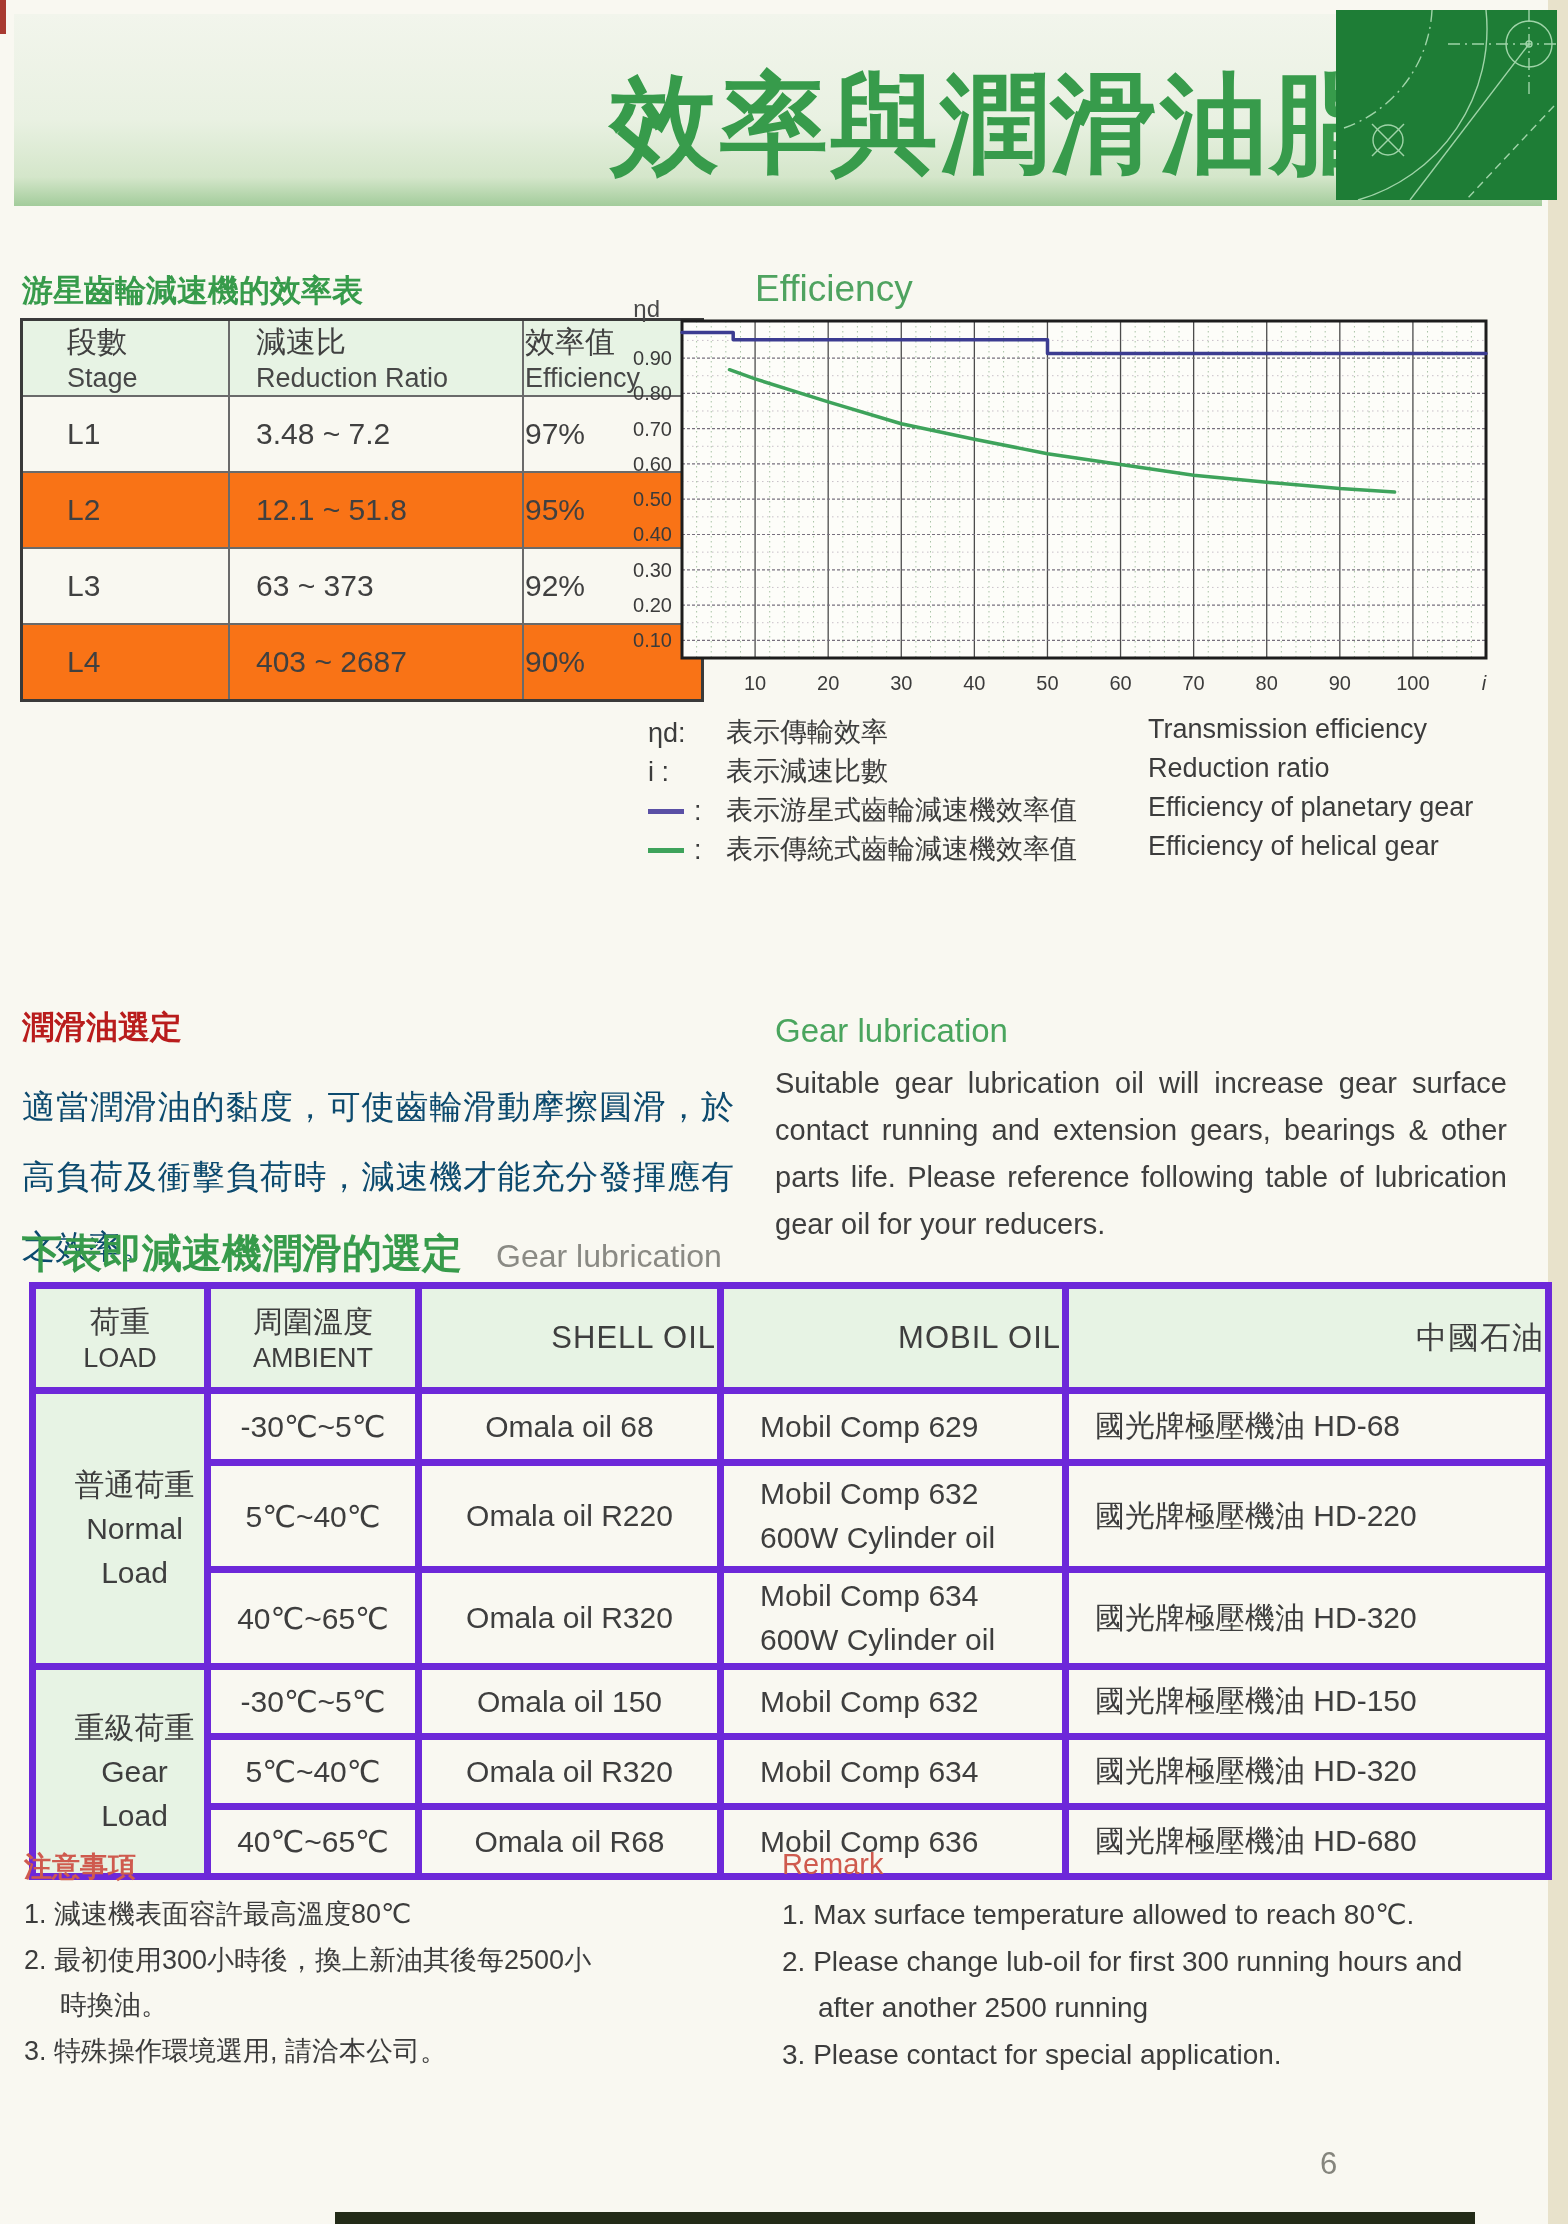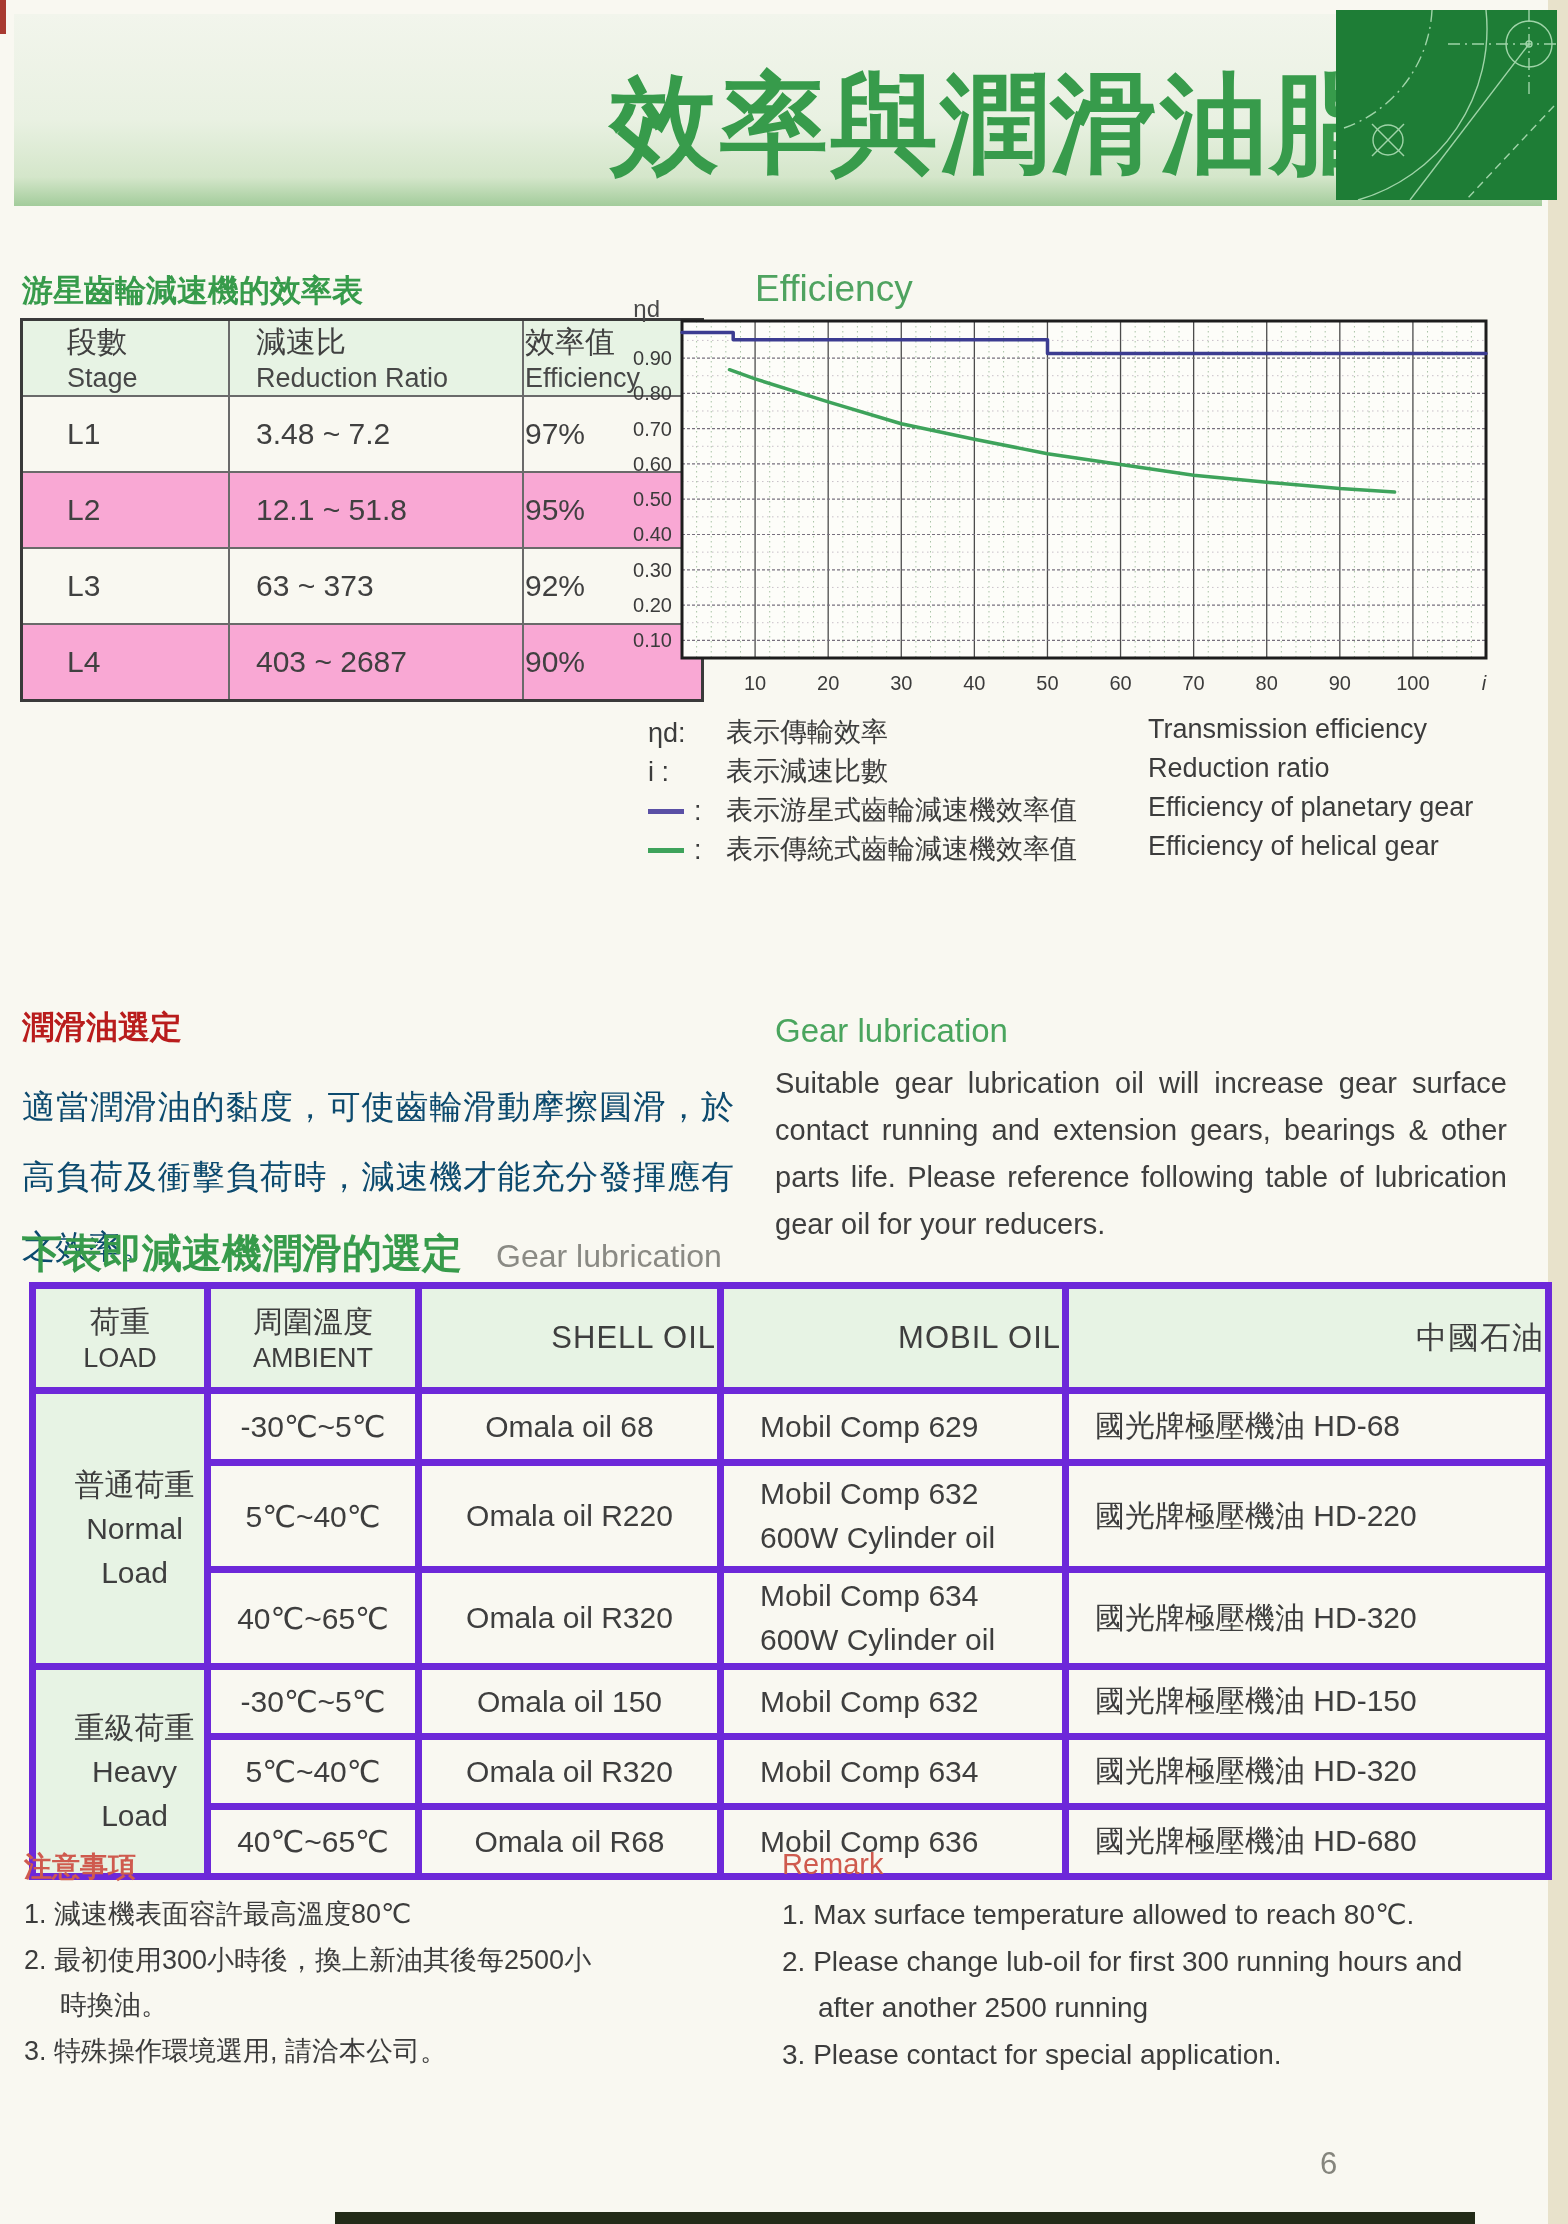--- a/index.html
+++ b/index.html
@@ -36,21 +36,21 @@
   .eff-table{
     position:absolute;left:20px;top:318px;width:600px;
     border:3px solid #3a3a3a;table-layout:fixed;
   }
   .eff-table td{border:2px solid #6a6a6a;font-size:30px;color:#404040;height:72px;}
   .eff-table .c1{width:160px;padding-left:44px;}
   .eff-table .c2{width:265px;padding-left:26px;}
   .eff-table .c3{width:175px;}
   .eff-table .hdr td{background:#e7f3e4;}
   .eff-table .hdr .en{font-size:27px;color:#474747;}
-  .eff-table .tint td{background:#f9a8d4;}
+  .eff-table .tint td{background:#f97316;}
   
   .chart-svg{position:absolute;left:595px;top:295px;}
   .chart-svg text{font-family:"Liberation Sans","DejaVu Sans",sans-serif;}
   .chart-svg .tick{font-size:20px;fill:#3b3b3b;}
   .chart-svg .axis{font-size:24px;fill:#4a4a4a;}
   .chart-svg .italic{font-style:italic;}
   
   .legend{position:absolute;left:648px;top:714px;width:860px;}
   .legend-row{position:relative;height:39px;}
   .legend-sym{position:absolute;left:0;top:0;width:78px;height:39px;display:flex;align-items:center;font-size:27px;color:#3c3c3c;}
@@ -352,21 +352,21 @@
     <td class="shell">Omala oil R320</td>
     <td class="mobil">
           <div>Mobil Comp 634</div>
           <div>600W Cylinder oil</div>
         </td>
     <td class="cpc">國光牌極壓機油 HD-320</td>
   </tr>
   <tr class="h61 group-start">
     <td class="group-cell" rowspan="3">
       <div>重級荷重</div>
-      <div>Heavy</div>
+      <div>Gear</div>
       <div>Load</div>
     </td>
     <td class="temp">-30℃~5℃</td>
     <td class="shell">Omala oil 150</td>
     <td class="mobil">
           <div>Mobil Comp 632</div>
         </td>
     <td class="cpc">國光牌極壓機油 HD-150</td>
   </tr>
   <tr class="h61">

